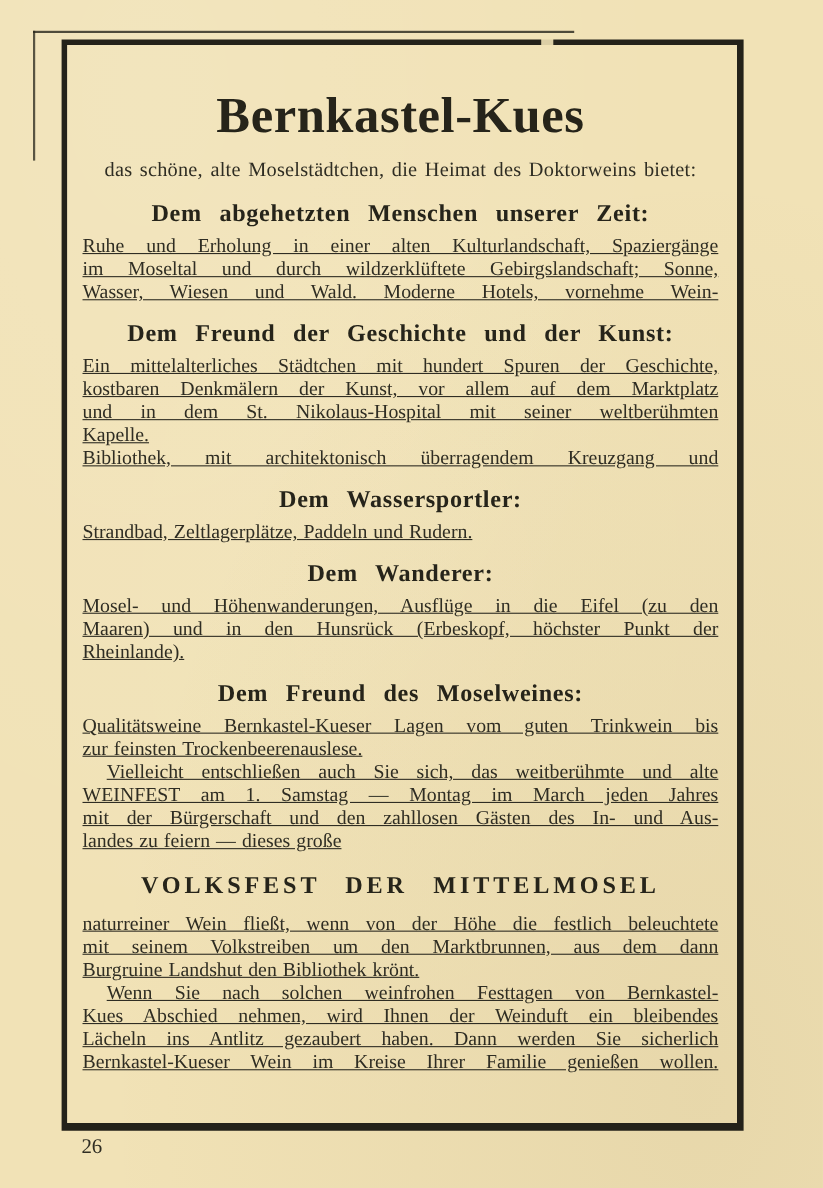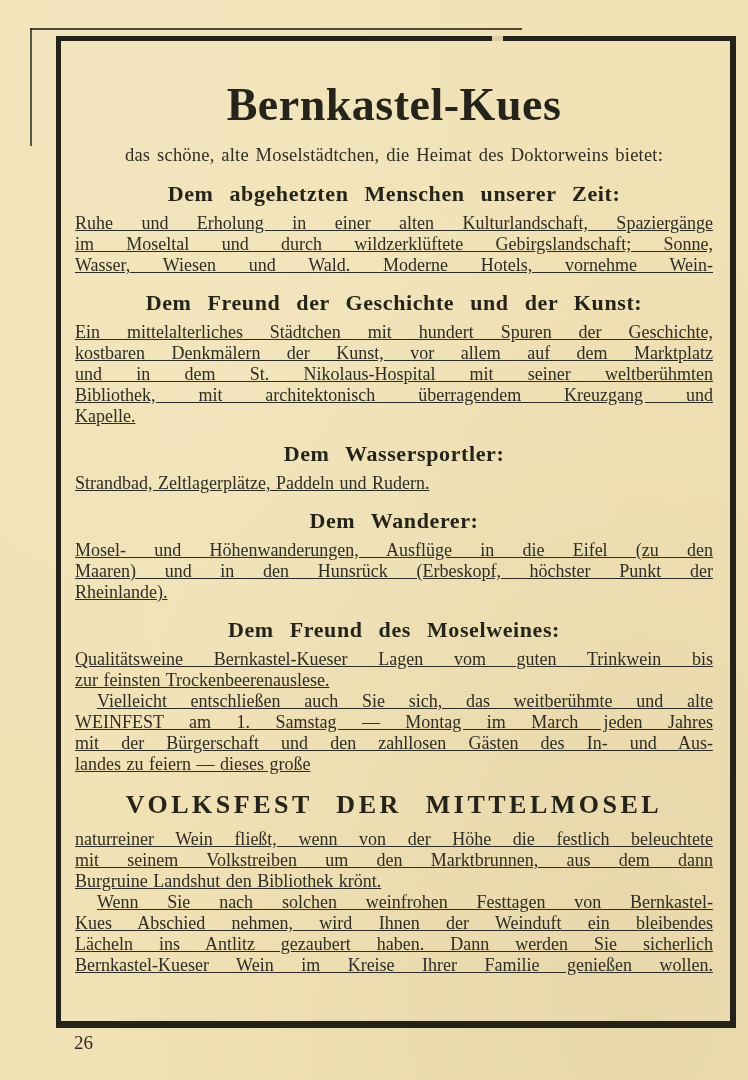--- a/index.html
+++ b/index.html
@@ -14,21 +14,21 @@
     font-family:"Liberation Serif","DejaVu Serif",serif;
     color:var(--ink);
     background:
       radial-gradient(ellipse at 18% 8%, rgba(255,255,255,0.10), transparent 55%),
       radial-gradient(ellipse at 85% 92%, rgba(118,92,34,0.08), transparent 60%),
       radial-gradient(ellipse at 50% 50%, rgba(255,250,230,0.05), transparent 70%),
       var(--paper);
   }
   
   .frame{
-    position:absolute;left:56px;top:36px;width:680px;height:992px;
+    position:absolute;left:56px;top:36px;width:620px;height:992px;
     box-sizing:border-box;
     border:5px solid var(--border);
     border-bottom-width:7px;
     border-right-width:6px;
     padding:0 17px 0 14px;
   }
   
   .artifact-h{position:absolute;left:30px;top:28px;width:492px;height:2px;background:rgba(38,36,26,.8);}
   .artifact-v{position:absolute;left:30px;top:28px;width:2px;height:118px;background:rgba(38,36,26,.75);}
   .border-gap{position:absolute;left:492px;top:35px;width:11px;height:7px;background:var(--paper);opacity:.9;}
@@ -39,21 +39,21 @@
     letter-spacing:0.5px;color:var(--ink-dark);
   }
   .subtitle{
     margin-top:15px;text-align:center;
     font-size:18.5px;line-height:23px;word-spacing:2px;letter-spacing:0.2px;
   }
   .heading{
     margin:14px 0 7px;text-align:center;font-weight:700;color:var(--ink-dark);
   }
   .heading.normal{font-size:22px;line-height:25px;word-spacing:0.45em;letter-spacing:0.6px;}
-  .heading.caps{font-size:26px;line-height:31px;margin:14px 0 9px;letter-spacing:3.5px;word-spacing:14px;text-align:center;}
+  .heading.caps{font-size:22px;line-height:31px;margin:14px 0 9px;letter-spacing:3.5px;word-spacing:14px;text-align:center;}
   .para{font-size:18px;line-height:21px;word-spacing:1px;}
   .line{white-space:normal;text-decoration:underline;}
   .line.jl{text-align:justify;text-align-last:justify;}
   .para.indent .line:first-child{text-indent:22px;}
   .page-number{
     position:absolute;left:74px;top:1032px;
     font-size:19px;color:var(--ink);
   }
 </style>
 </head>
@@ -73,22 +73,22 @@
           <div class="line jl">im Moseltal und durch wildzerklüftete Gebirgslandschaft; Sonne,</div>
           <div class="line jl">Wasser, Wiesen und Wald. Moderne Hotels, vornehme Wein-</div>
         </div>
       </section>
       <section>
         <h2 class="heading normal">Dem Freund der Geschichte und der Kunst:</h2>
         <div class="para">
           <div class="line jl">Ein mittelalterliches Städtchen mit hundert Spuren der Geschichte,</div>
           <div class="line jl">kostbaren Denkmälern der Kunst, vor allem auf dem Marktplatz</div>
           <div class="line jl">und in dem St. Nikolaus-Hospital mit seiner weltberühmten</div>
+          <div class="line">Kapelle.</div>
           <div class="line jl">Bibliothek, mit architektonisch überragendem Kreuzgang und</div>
-          <div class="line">Kapelle.</div>
         </div>
       </section>
       <section>
         <h2 class="heading normal">Dem Wassersportler:</h2>
         <div class="para">
           <div class="line">Strandbad, Zeltlagerplätze, Paddeln und Rudern.</div>
         </div>
       </section>
       <section>
         <h2 class="heading normal">Dem Wanderer:</h2>

